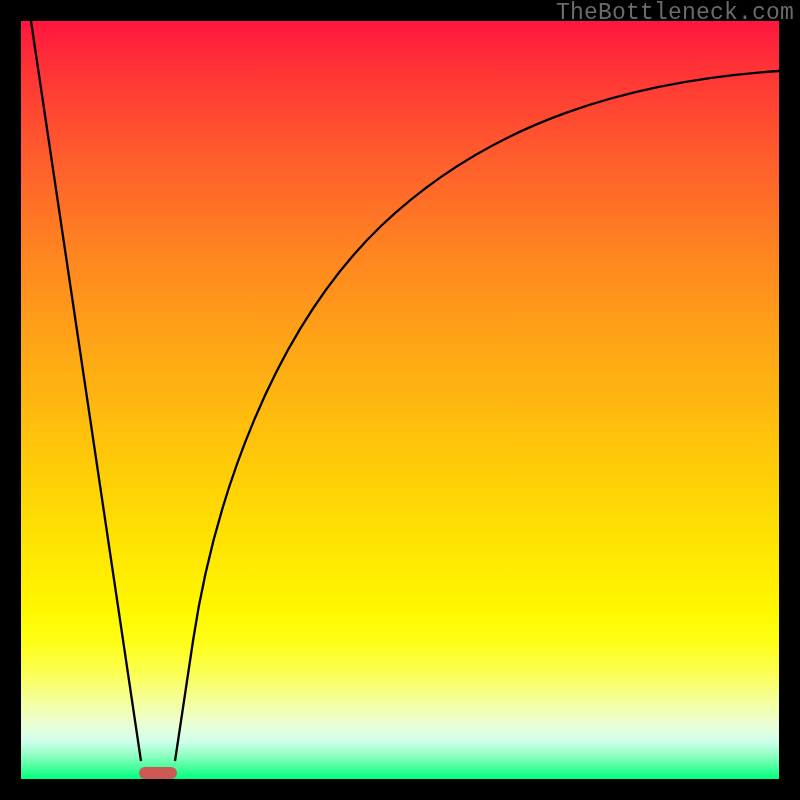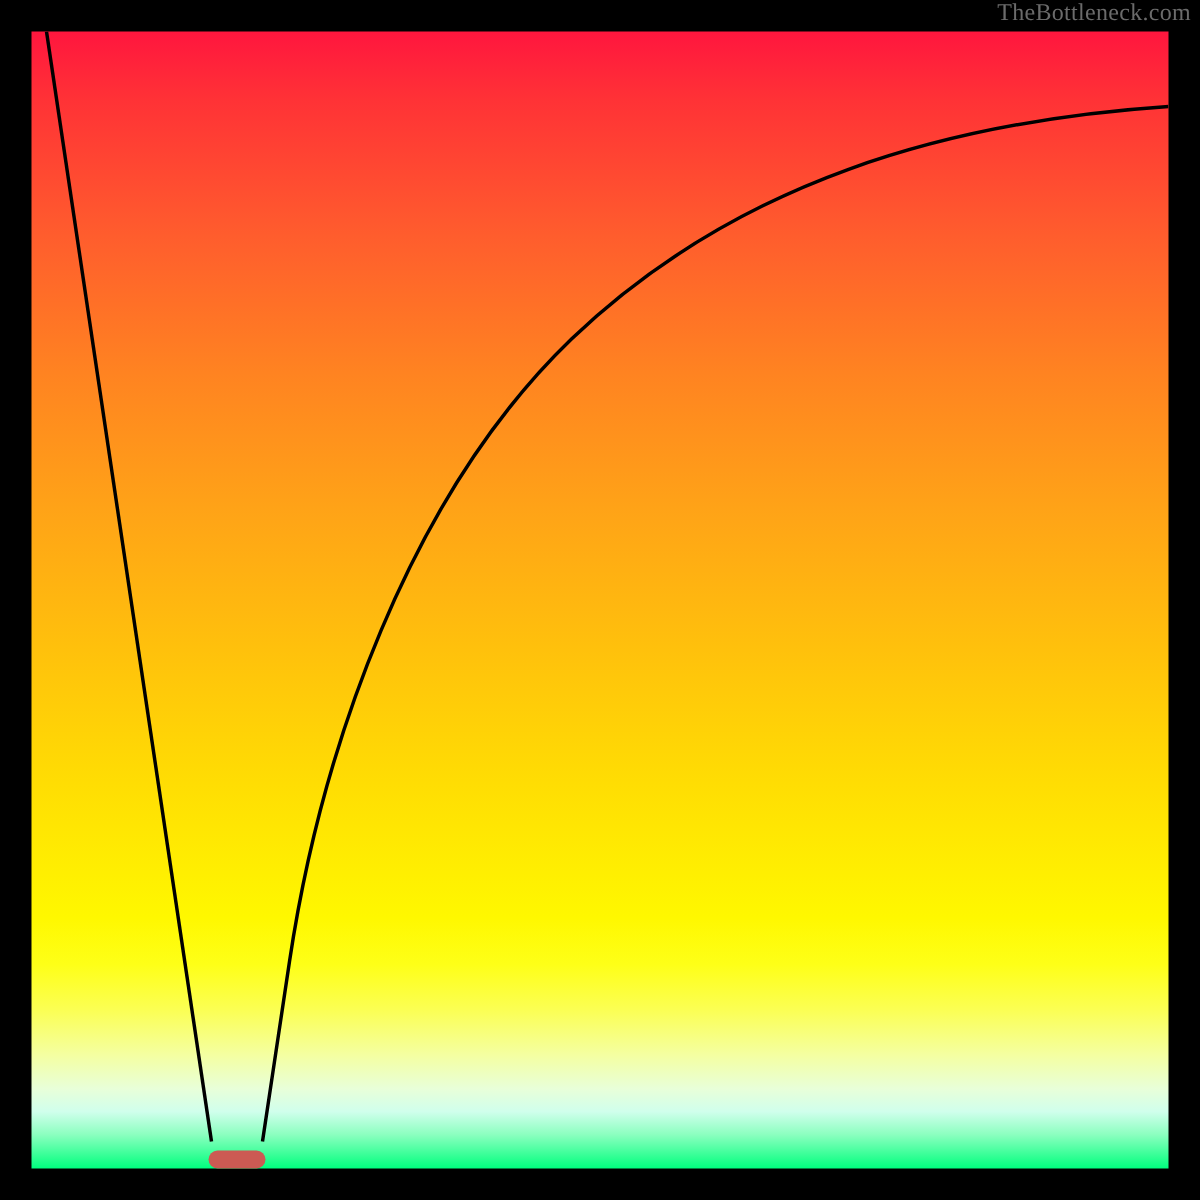--- a/index.html
+++ b/index.html
@@ -32,22 +32,22 @@
       #d0ffec 95%,
       #8cffc0 97%,
       #2fff93 99%,
       #00ff7f 100%
     );
   }
   .watermark {
     position: absolute;
     top: 0;
     right: 6px;
-    font-family: Liberation Serif, serif;
-    font-size: 16px;
+    font-family: Liberation Mono, monospace;
+    font-size: 23px;
     color: #6b6b6b;
     letter-spacing: 0.2px;
     user-select: none;
   }
   svg.curves {
     position: absolute;
     left: 21px;
     top: 21px;
     width: 758px;
     height: 758px;

